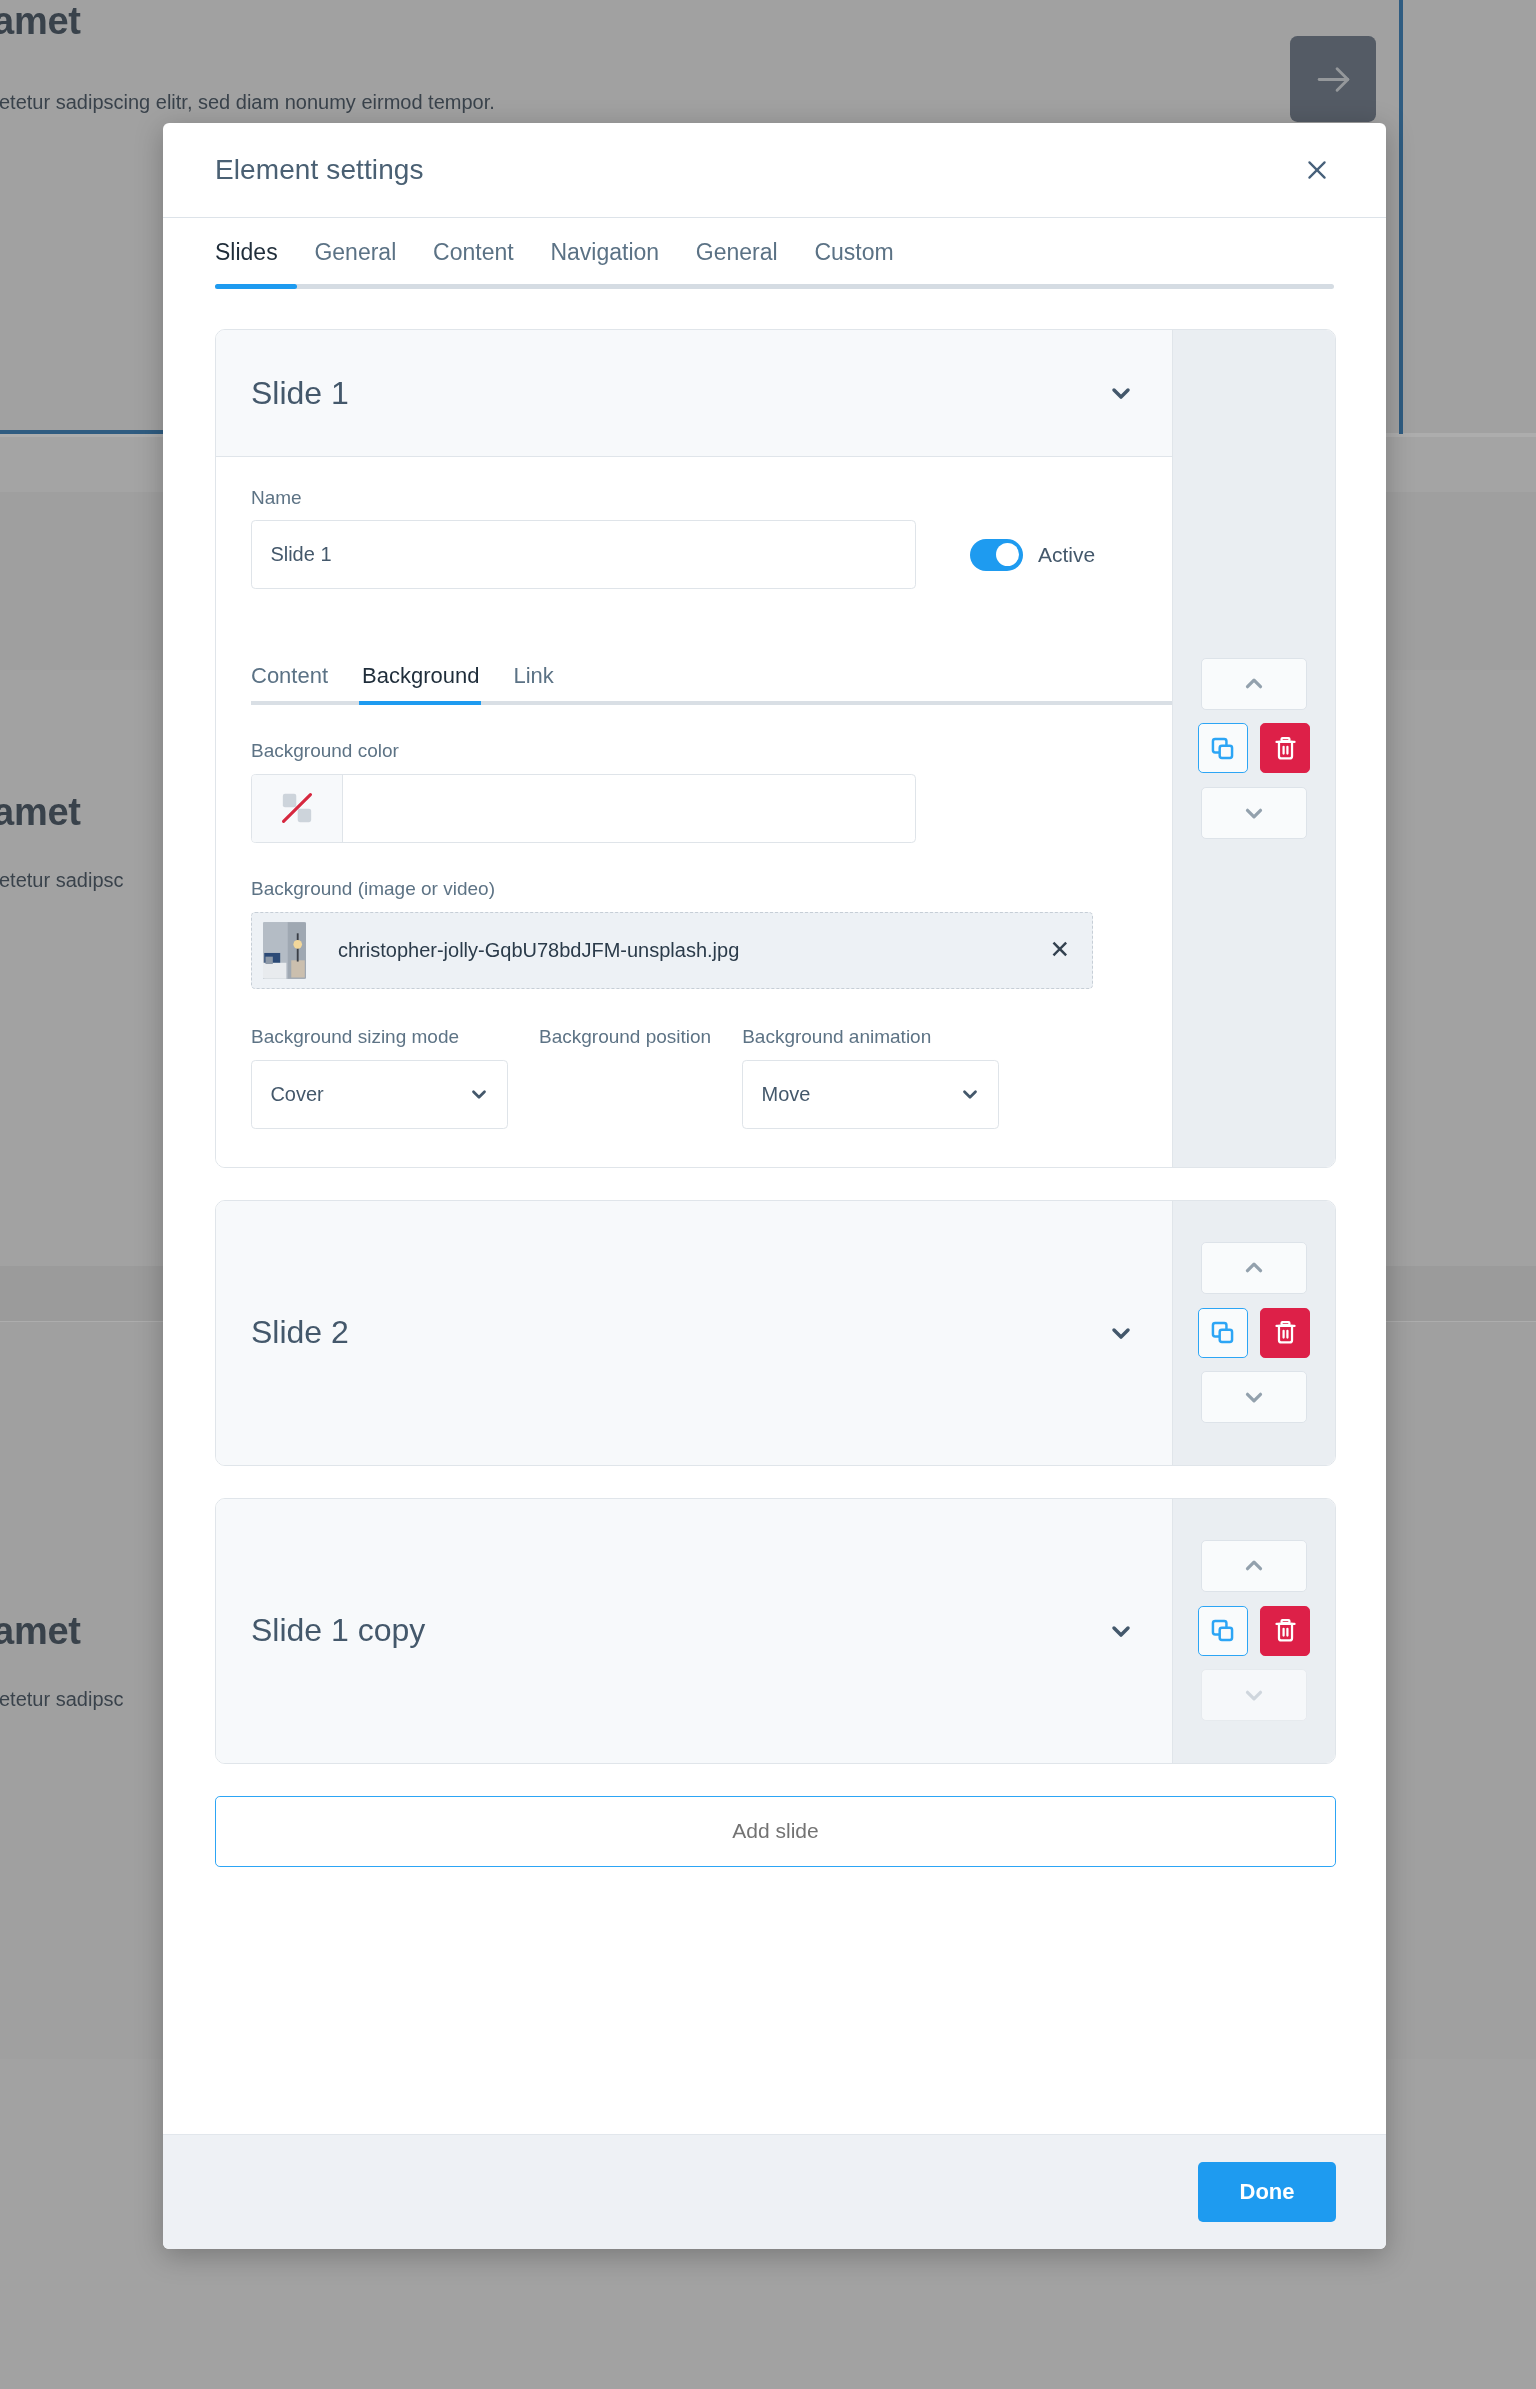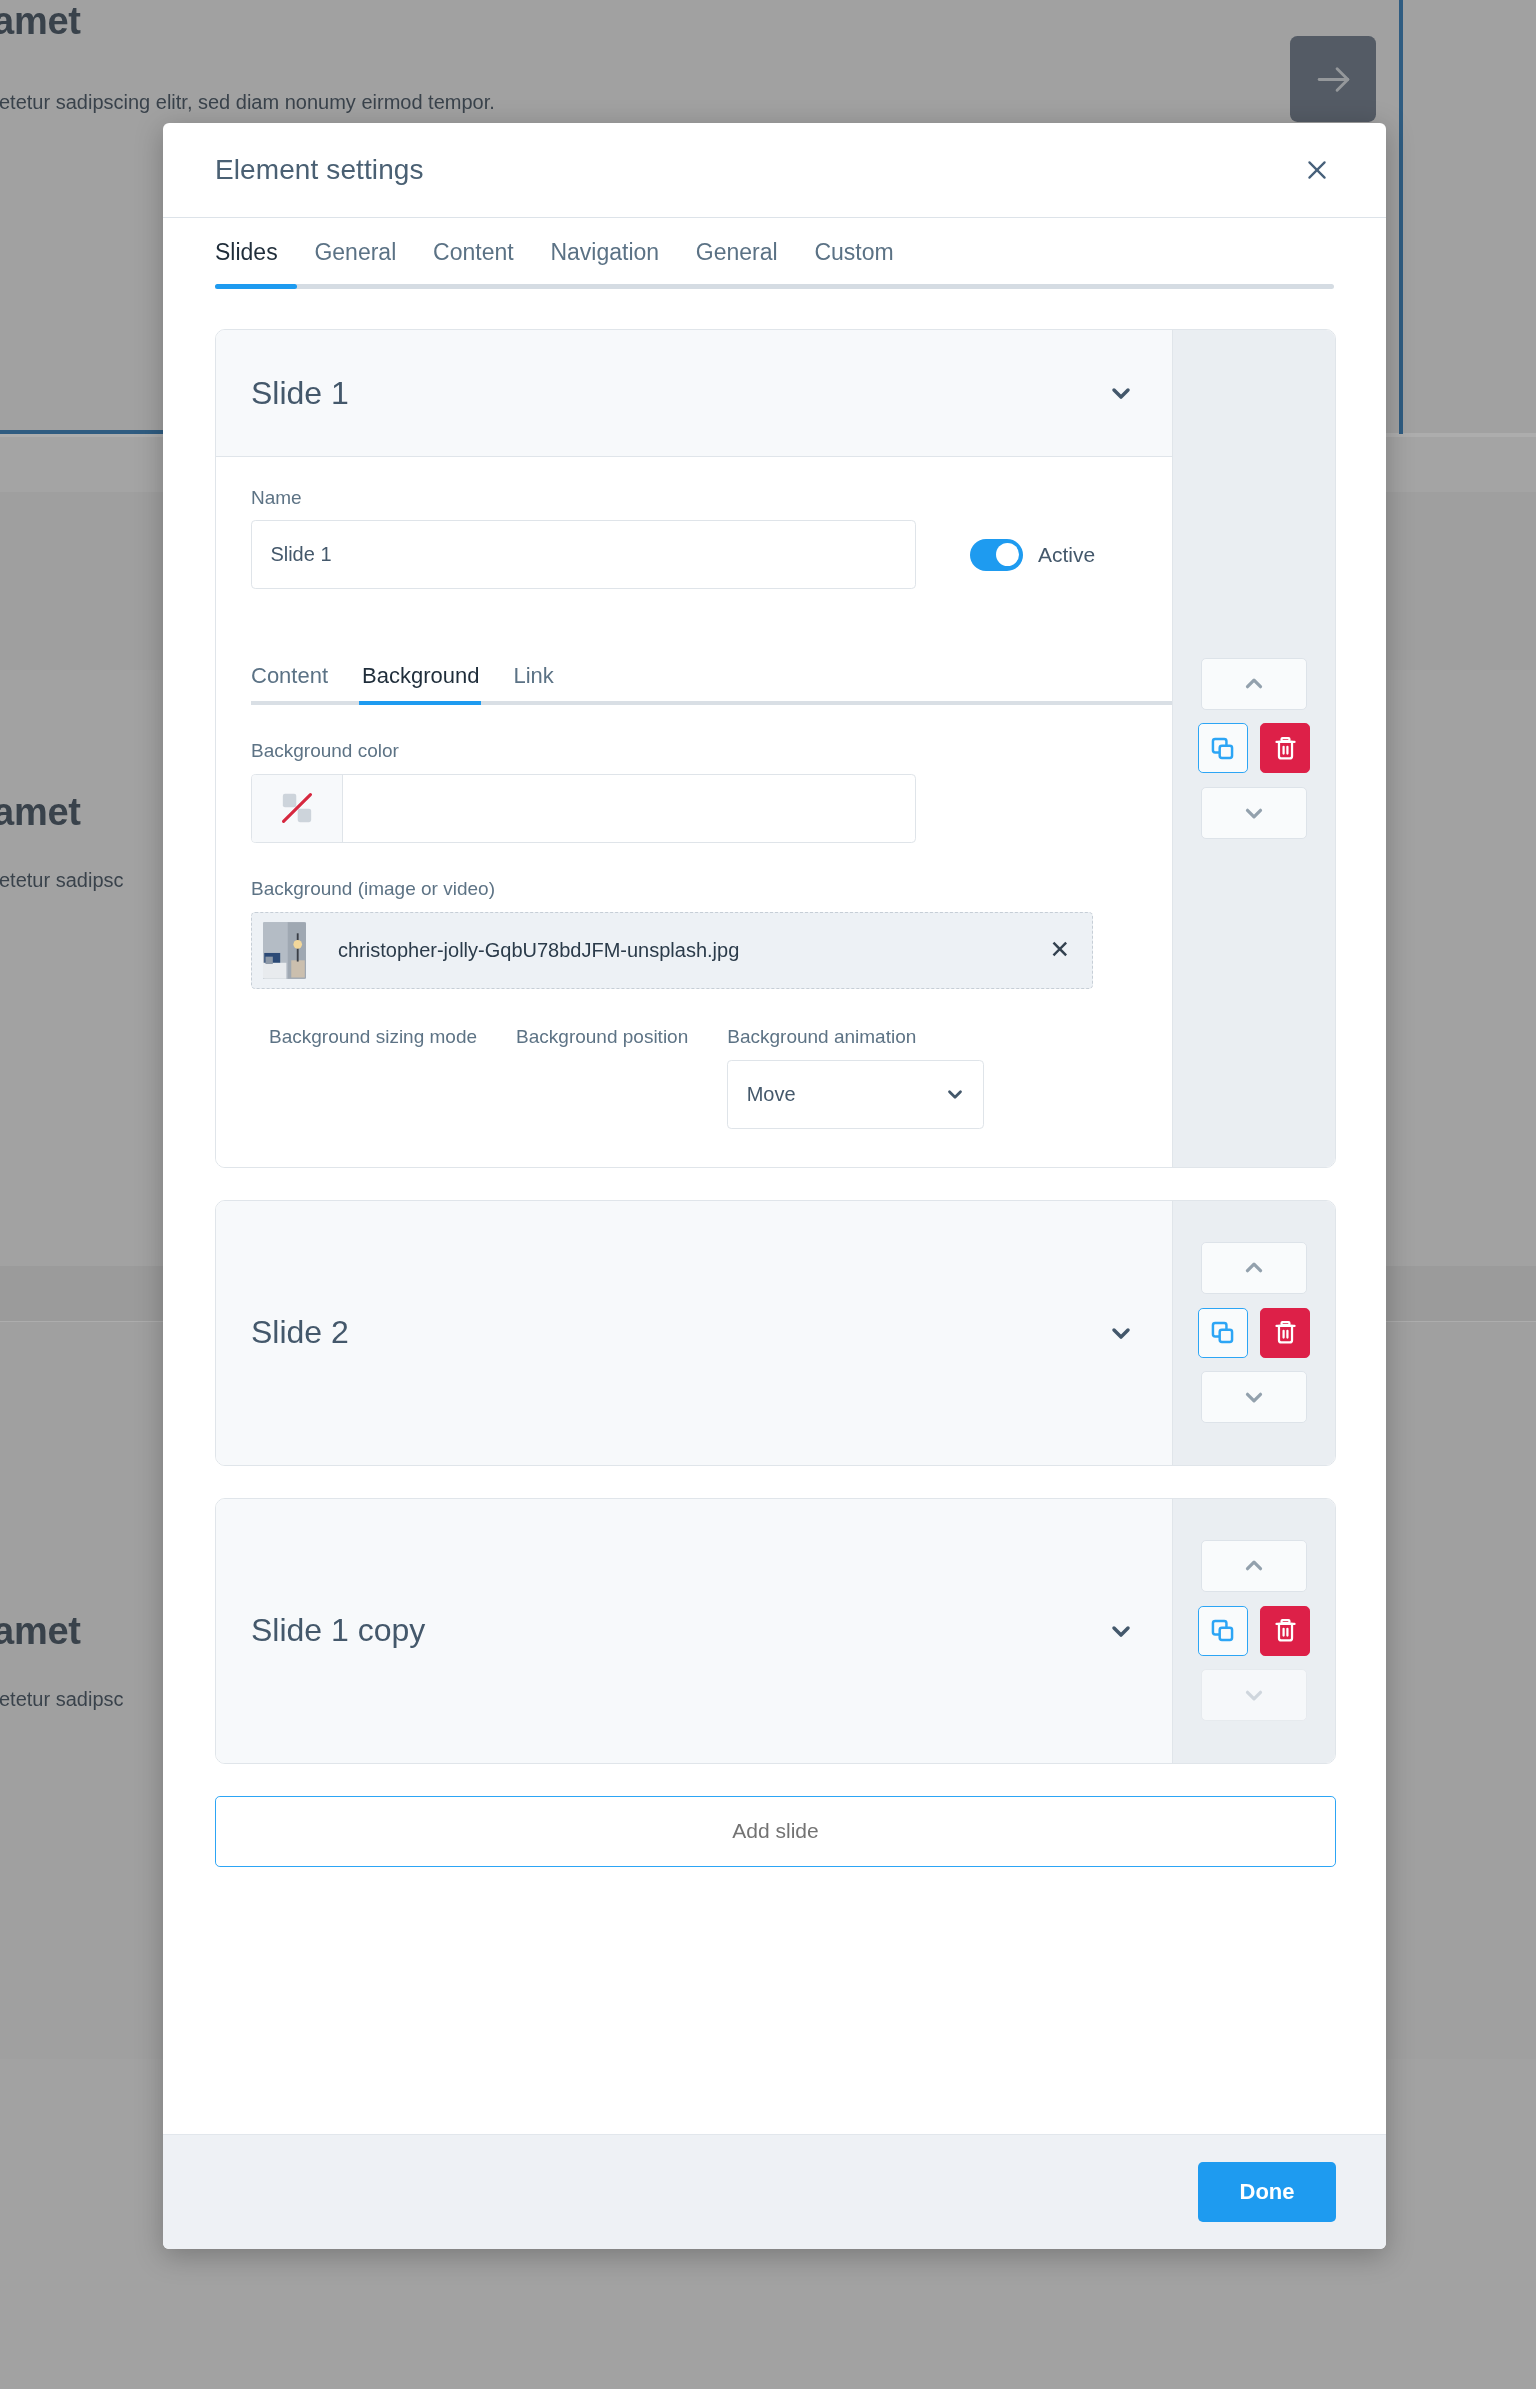--- a/index.html
+++ b/index.html
@@ -235,21 +235,21 @@
   .file-name {
     font-size: 20px; color: #2b3b4a; margin-left: 32px;
     white-space: nowrap; overflow: hidden; text-overflow: ellipsis;
   }
   .file-remove {
     margin-left: auto; font-size: 24.6px; color: #33414f; cursor: pointer;
     line-height: 1; font-weight: 400;
   }
 
   
-  .select-row { display: flex; gap: 39px; padding-top: 37px; padding-bottom: 38px; margin-left: 18px; }
+  .select-row { display: flex; gap: 31px; padding-top: 37px; padding-bottom: 38px; }
   .select-col { display: flex; flex-direction: column; }
   .select-label { font-size: 19px; color: #5d7385; margin-bottom: 12.3px; }
   .select-box {
     width: 257px; height: 69px;
     border: 1.2px solid #dfe4e9; border-radius: 4.3px;
     background: #ffffff;
     display: flex; align-items: center;
     padding: 0 17px 0 18.4px;
     cursor: pointer;
   }
@@ -458,20 +458,28 @@
                   </svg>
                 </div>
                 <div class="file-name">christopher-jolly-GqbU78bdJFM-unsplash.jpg</div>
                 <div class="file-remove">✕</div>
               </div>
             </div>
 
             <div class="select-row">
               <div class="select-col">
                 <div class="select-label">Background sizing mode</div>
+                <div class="select-box">
+                  <span class="select-text">Cover</span>
+                  <span class="select-chev">
+                    <svg viewBox="0 0 24 24" fill="none" stroke="#44586b" stroke-width="3" stroke-linecap="round" stroke-linejoin="round">
+                      <polyline points="6,9.5 12,15.5 18,9.5"></polyline>
+                    </svg>
+                  </span>
+                </div>
               </div>
               <div class="select-col">
                 <div class="select-label">Background position</div>
               </div>
               <div class="select-col">
                 <div class="select-label">Background animation</div>
                 <div class="select-box">
                   <span class="select-text">Move</span>
                   <span class="select-chev">
                     <svg viewBox="0 0 24 24" fill="none" stroke="#44586b" stroke-width="3" stroke-linecap="round" stroke-linejoin="round">

